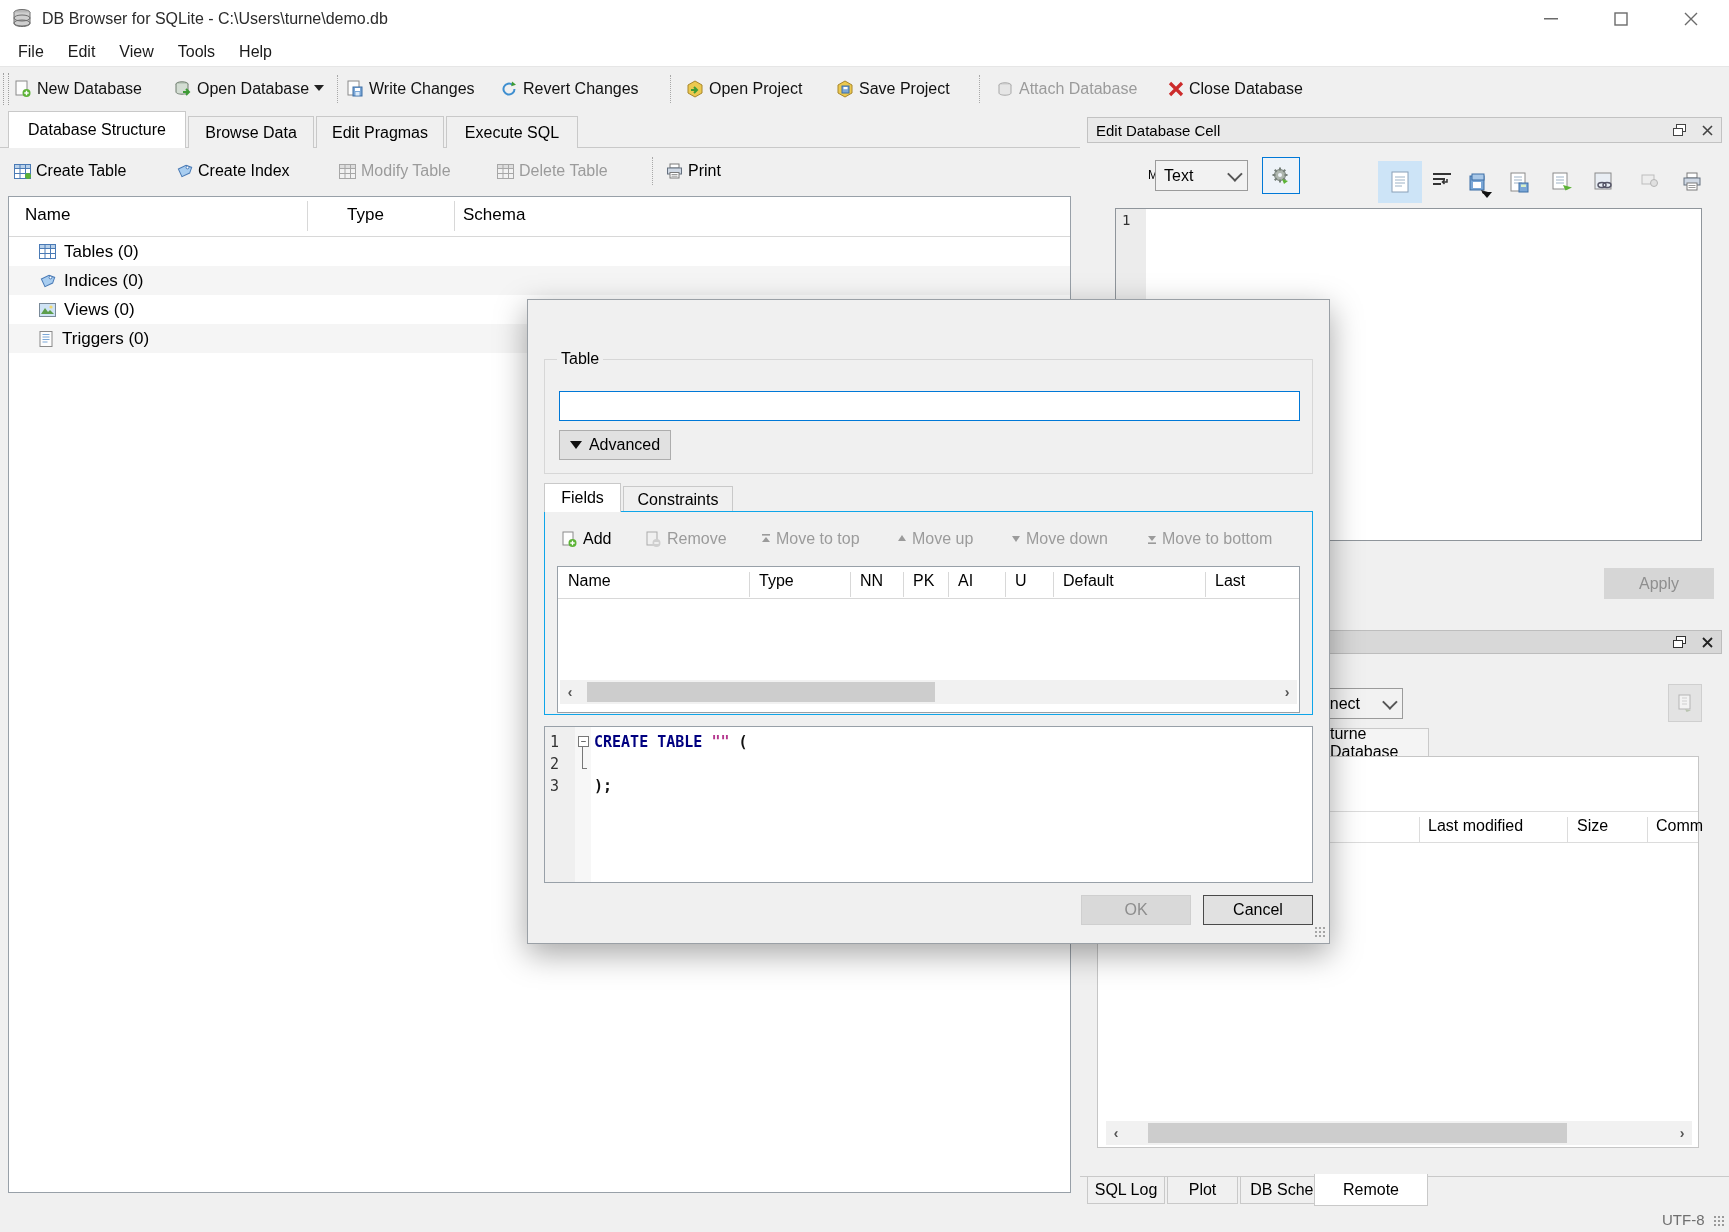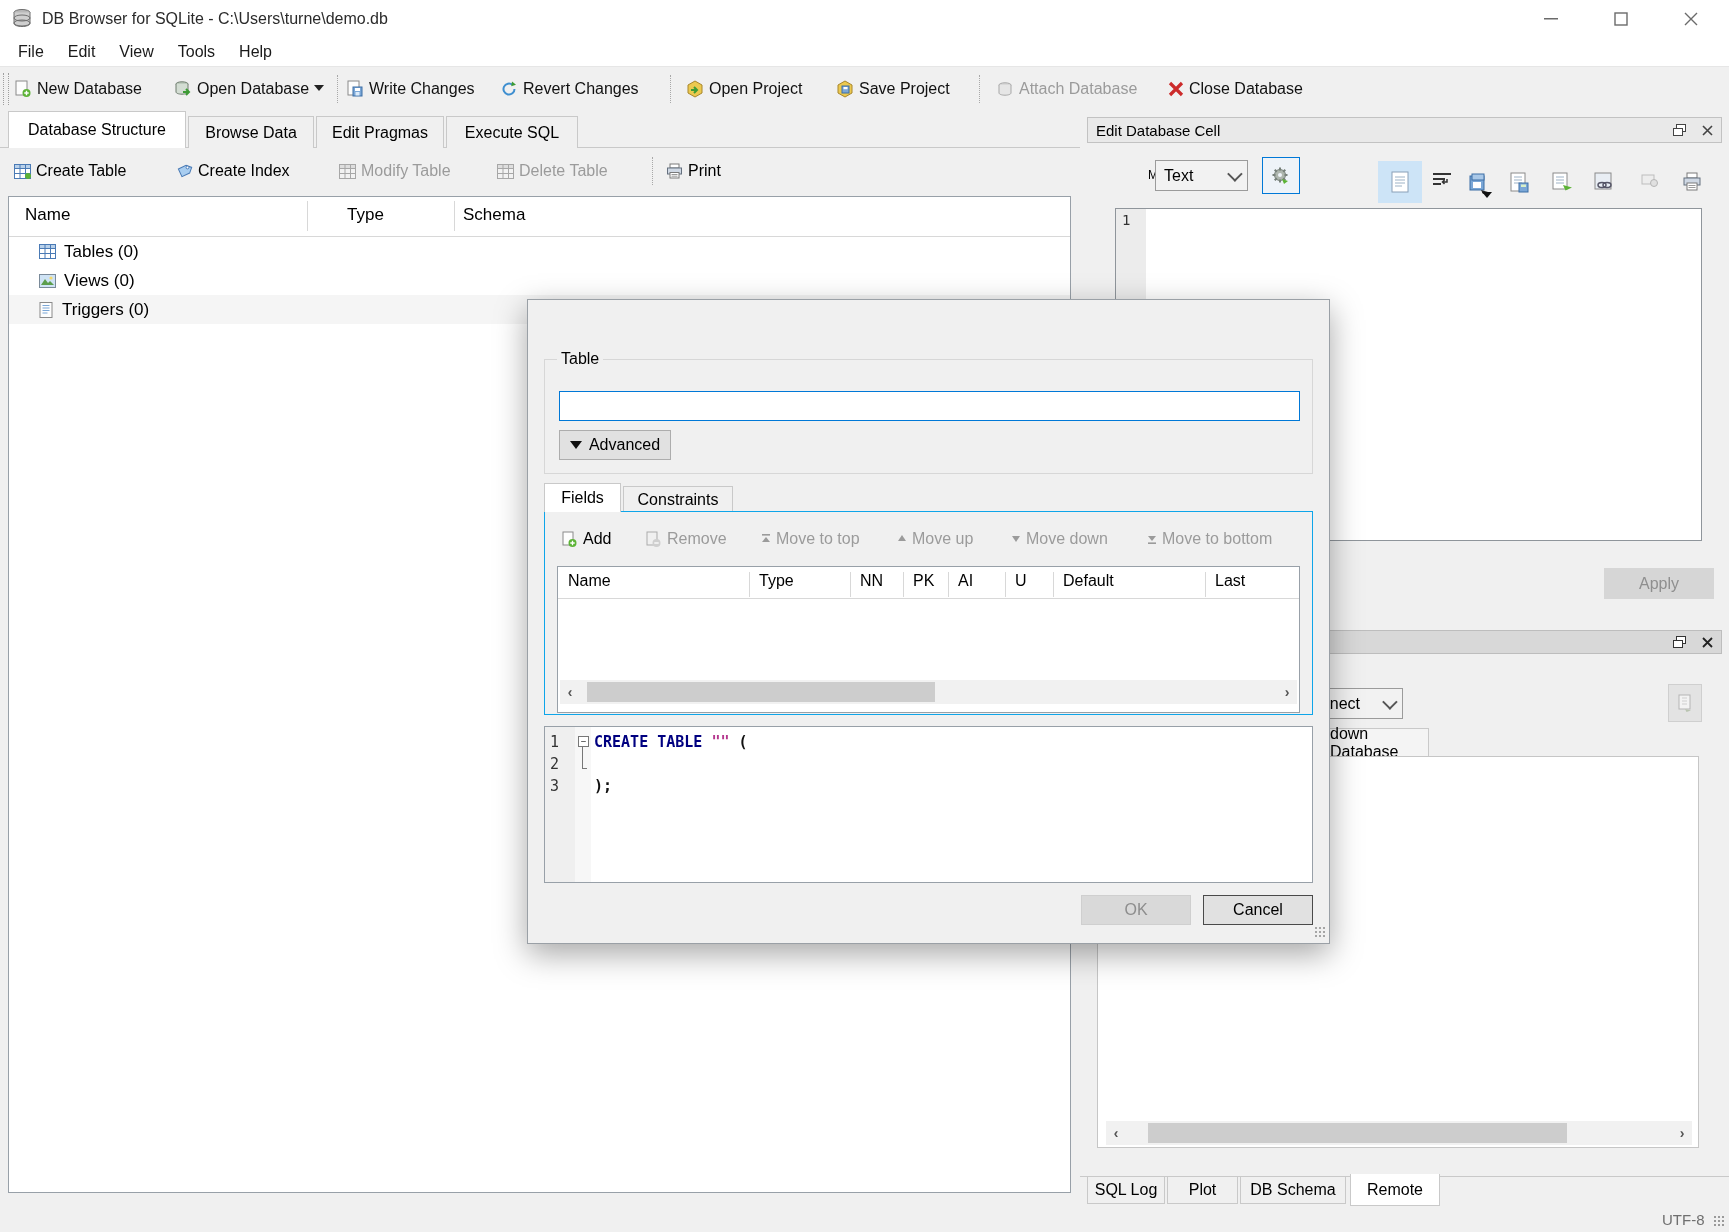--- a/index.html
+++ b/index.html
@@ -315,20 +315,27 @@
       <span class="tree-colline" style="left:445px"></span>
     </div>
     <div class="tree-row">
       <span class="icon"><svg width="17" height="15" viewBox="0 0 17 15">
             <rect x="0.5" y="0.5" width="16" height="14" fill="#fff" stroke="#4a7ab5"></rect>
             <rect x="0.5" y="0.5" width="16" height="4" fill="#b9d1ea" stroke="#4a7ab5"></rect>
             <path d="M6 .5v14 M11.5 .5v14 M.5 9.5h16" stroke="#4a7ab5"></path>
           </svg></span>
       <span>Tables (0)</span>
     </div>
+    <div class="tree-row alt">
+      <span class="icon"><svg width="17" height="16" viewBox="0 0 17 16">
+            <path d="M2 8 L8 2 L14 2 L14 8 L8 14 Z" fill="#a8cdf0" stroke="#4a7ab5" transform="rotate(20 8 8)"></path>
+            <circle cx="11.5" cy="4.5" r="1.4" fill="#fff" stroke="#4a7ab5"></circle>
+          </svg></span>
+      <span>Indices (0)</span>
+    </div>
     <div class="tree-row">
       <span class="icon"><svg width="17" height="14" viewBox="0 0 17 14">
             <rect x="0.5" y="0.5" width="16" height="13" fill="#cfe3f5" stroke="#7a8a99"></rect>
             <path d="M2 11 L6 5 L9 9 L11 7 L15 11 Z" fill="#5c9e4d"></path>
             <circle cx="12" cy="4" r="1.6" fill="#f3d96b"></circle>
           </svg></span>
       <span>Views (0)</span>
     </div>
     <div class="tree-row alt">
       <span class="icon"><svg width="15" height="16" viewBox="0 0 15 16">
@@ -433,42 +440,50 @@
     <span class="chev"></span>
   </div>
   <div class="rc-btn">
     <span class="icon"><svg width="16" height="18" viewBox="0 0 16 18">
           <rect x="2" y="1" width="11" height="14" fill="#f3f3f3" stroke="#b5b5b5"></rect>
           <path d="M5 4h5 M5 7h5 M5 10h5" stroke="#cfcfcf"></path>
           <path d="M8 15 l6 1.5 -4.5 1.5 z" fill="#b9c4b0"></path>
         </svg></span>
   </div>
   <div class="rtab">
-    <span>down Database</span>
+    <span>turne Database</span>
   </div>
 
   <div class="rpanel">
+    <div class="rp-header">
+      <span style="left:330px">Last modified</span>
+      <span style="left:479px">Size</span>
+      <span style="left:558px">Comm</span>
+      <span class="rp-colline" style="left:321px"></span>
+      <span class="rp-colline" style="left:469px"></span>
+      <span class="rp-colline" style="left:549px"></span>
+    </div>
     <div class="hscroll" style="left:8px;top:364px;width:586px">
       <span class="hs-arrow" style="left:0">‹</span>
       <span class="hs-thumb" style="left:42px;width:419px"></span>
       <span class="hs-arrow" style="right:0">›</span>
     </div>
   </div>
 
   <div class="btabline"></div>
   <div class="btab" style="left:1087px;top:1177px;width:78px;height:27px">
     <span>SQL Log</span>
   </div>
   <div class="btab" style="left:1167px;top:1177px;width:71px;height:27px">
     <span>Plot</span>
   </div>
   <div class="btab" style="left:1240px;top:1177px;width:106px;height:27px">
     <span>DB Schema</span>
   </div>
-  <div class="btab active" style="left:1350px;top:1174px;width:90px;height:32px">
+  <div class="btab active" style="left:1314px;top:1174px;width:114px;height:32px">
     <span>Remote</span>
   </div>
 
   <div class="statusbar">
     <span class="enc">UTF-8</span>
     <span class="grip"></span>
   </div>
 
   <div class="dialog">
 

